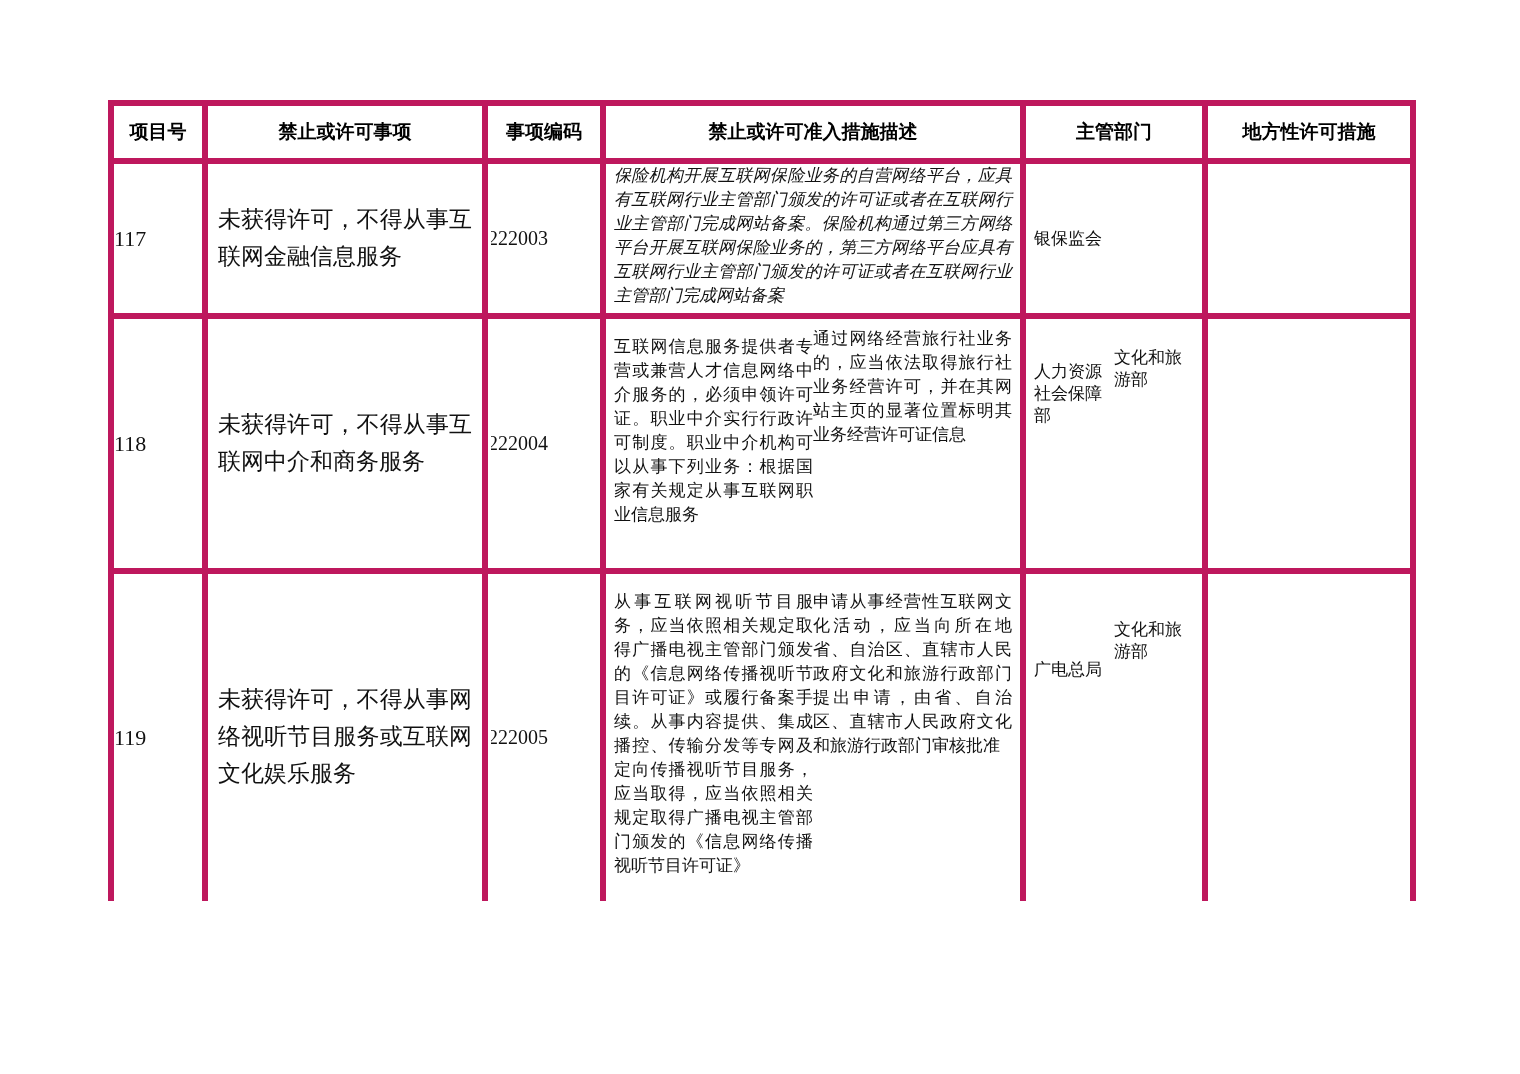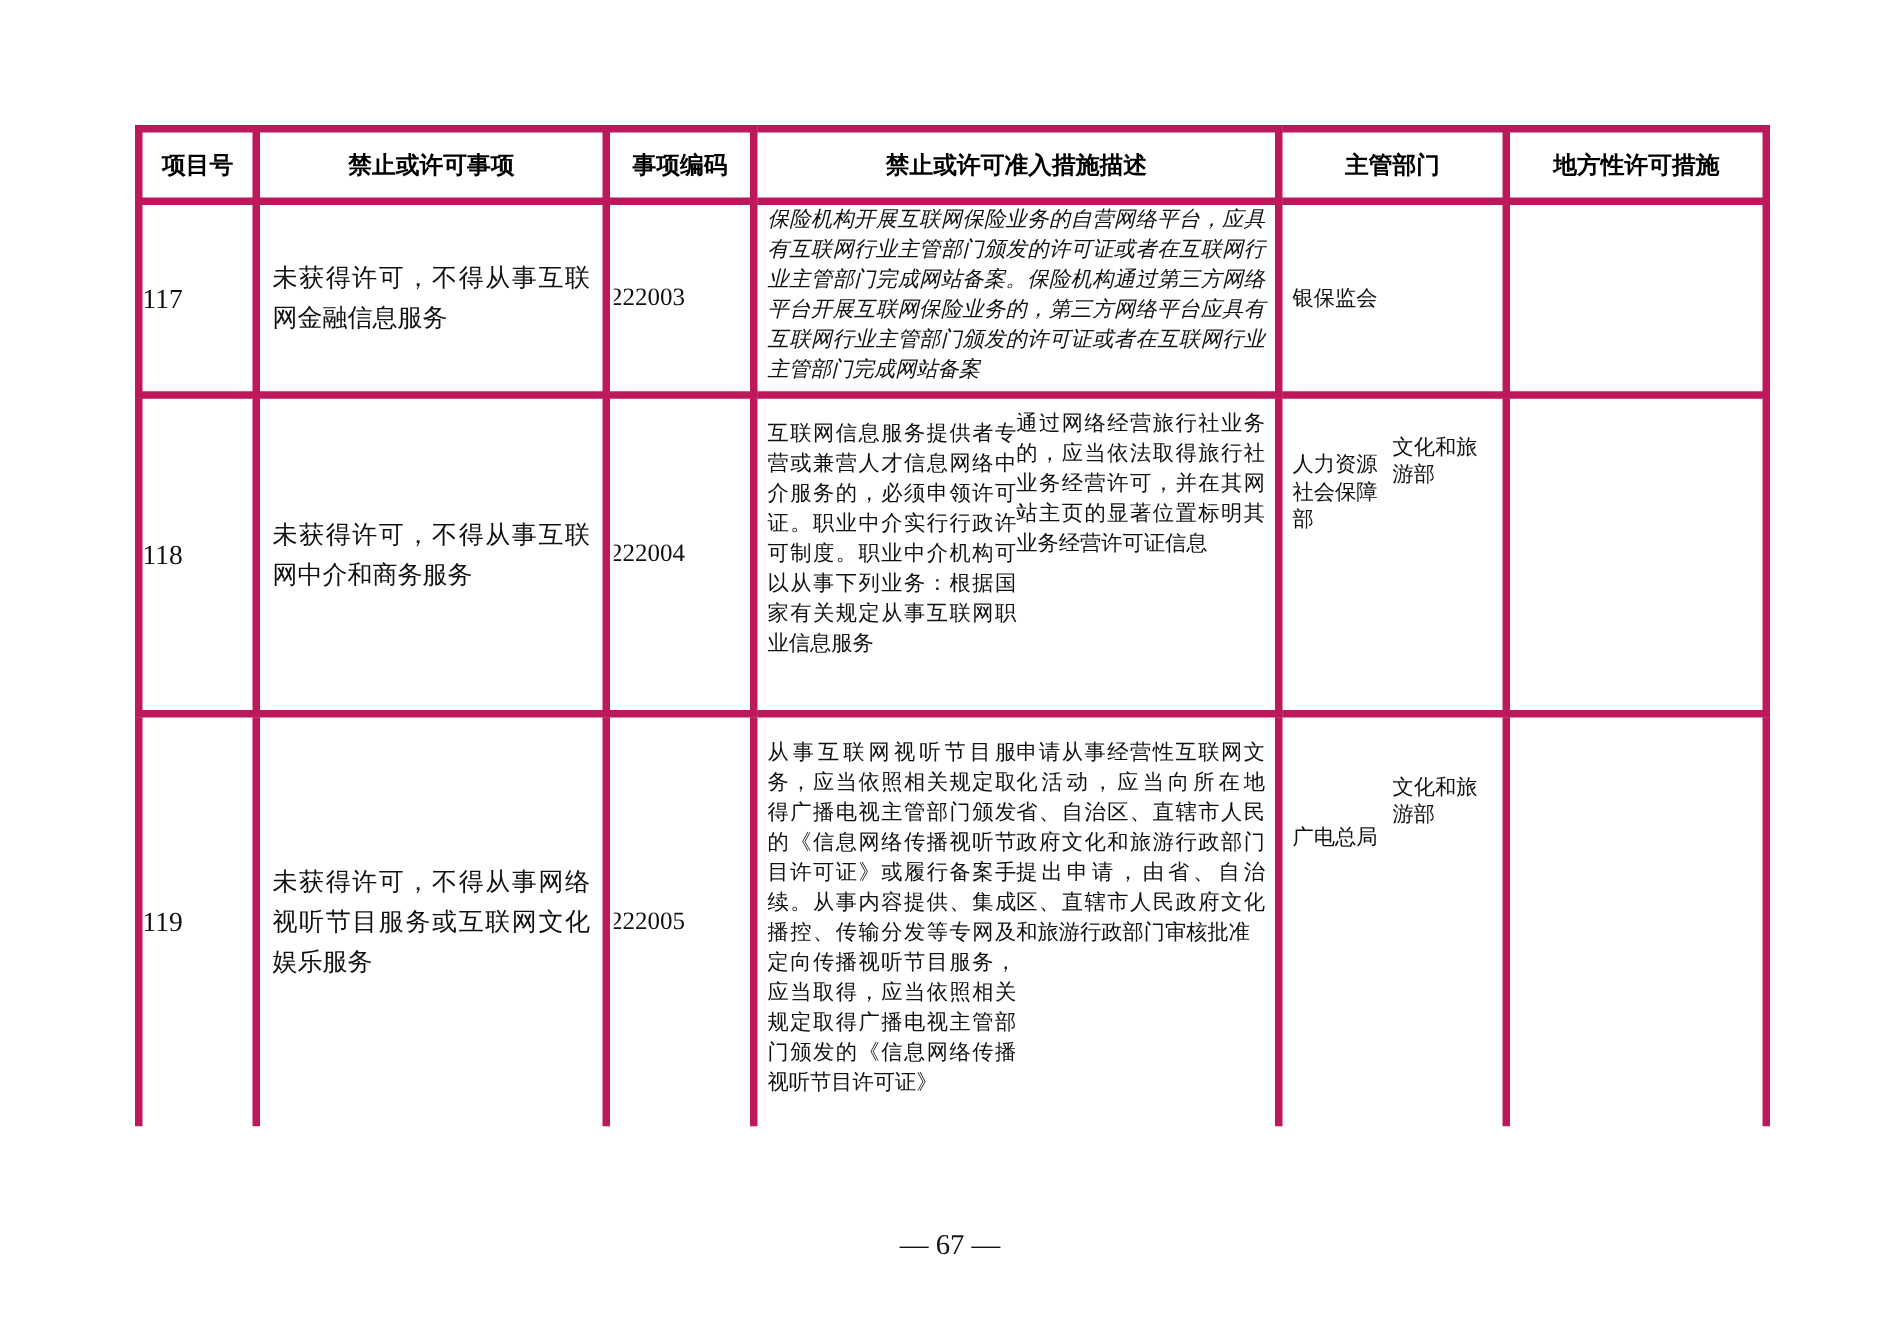--- a/index.html
+++ b/index.html
@@ -34,21 +34,21 @@
     vertical-align: middle;
     color: #000000;
   }
   tr.row-cont  { height: 77px; }
   tr.row-117   { height: 155px; }
   tr.row-118   { height: 255px; }
   tr.row-119   { height: 330px; }
   tr.row-119 td { border-bottom: none; }
 
   td.c-num  { text-align: left; vertical-align: middle; font-size: 22px; }
-  td.c-name { vertical-align: middle; font-size: 20px; line-height: 1.6; padding: 0 10px; text-align: justify; }
+  td.c-name { vertical-align: middle; font-size: 23px; line-height: 1.6; padding: 0 10px; text-align: justify; }
   td.c-code { vertical-align: middle; font-size: 20px; padding-left: 0; border-radius: 29px; }
   td.c-desc { vertical-align: top; padding: 0 8px; font-size: 17px; line-height: 24px; text-align: justify; }
   td.c-dept { vertical-align: middle; padding: 0 8px; font-size: 17px; line-height: 22px; }
   td.c-local { vertical-align: middle; }
 
   .pad-desc-cont { padding-top: 14px; }
   .pad-desc-117  { padding-top: 8px; font-style: italic; }
 
   td.multi { vertical-align: top; }
   .blocks { display: flex; flex-direction: row; width: 100%; }
@@ -144,15 +144,14 @@
             <div class="dept-block r119-d1">广电总局</div>
             <div class="dept-block r119-d2">文化和旅游部</div>
           </div>
         </td>
         <td class="c-local"></td>
       </tr>
 
     </tbody>
   </table>
 
-  <div class="page-number">— 67 —</div>
 
 </div>
 
 </body></html>

